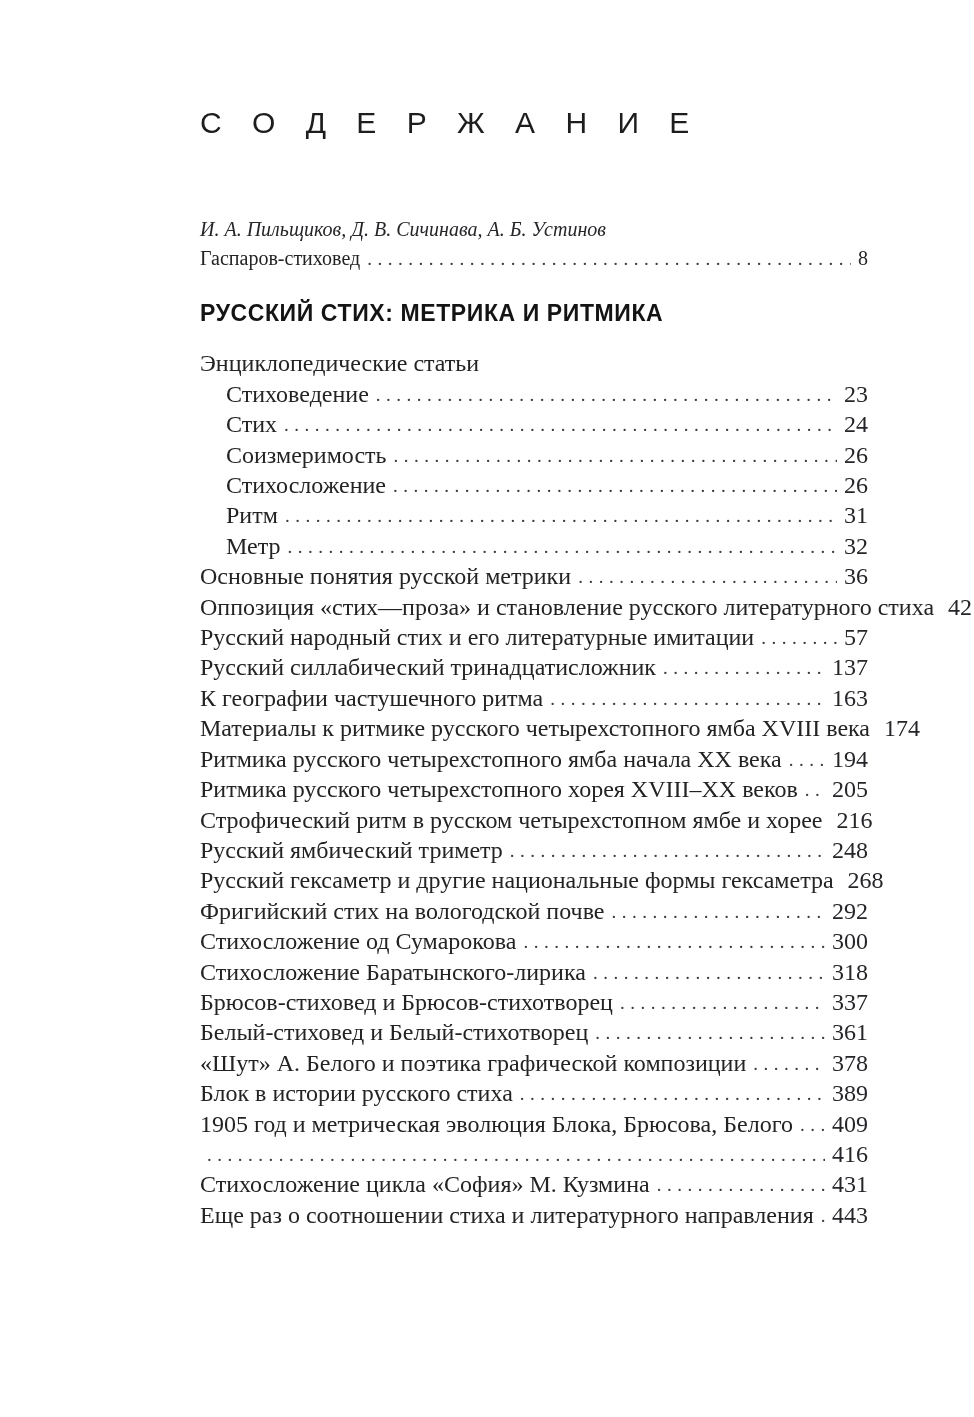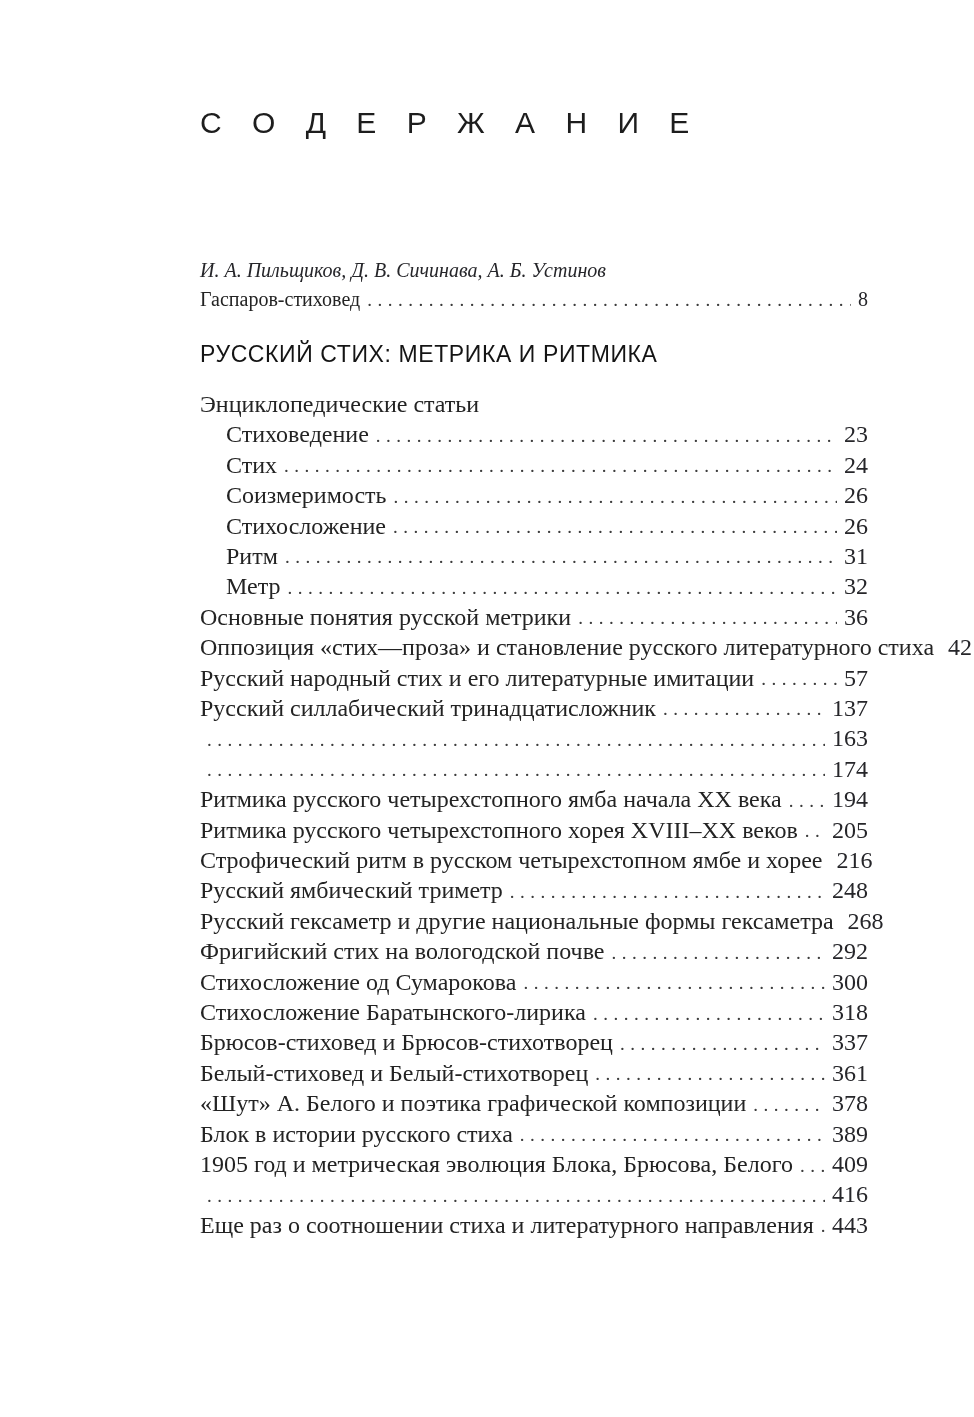--- a/index.html
+++ b/index.html
@@ -18,47 +18,47 @@
     margin: 0;
     font-family: "Liberation Sans", sans-serif;
     font-weight: 400;
     font-size: 30px;
     line-height: 33px;
     letter-spacing: 11px;
     color: #1d1d1d;
     white-space: nowrap;
   }
   .intro {
-    margin-top: 117px;
+    margin-top: 76px;
     font-size: 20px;
     line-height: 29px;
   }
   .authors {
     margin: 0;
     font-style: italic;
     color: #26262a;
     white-space: nowrap;
   }
   .section-heading {
     margin: 26px 0 0 0;
     font-family: "Liberation Sans", sans-serif;
-    font-weight: 400;
+    font-weight: 700;
     font-size: 23px;
     line-height: 28px;
     letter-spacing: 0.6px;
     color: #141414;
     white-space: nowrap;
   }
   .toc {
     margin-top: 22px;
     font-size: 24px;
   }
   .row {
     display: flex;
-    align-items: center;
+    align-items: flex-end;
     line-height: 29.4px;
   }
   .row .t {
     flex: 0 0 auto;
     white-space: nowrap;
   }
   .row.sub { padding-left: 26px; }
   .leader {
     flex: 1 1 auto;
     min-width: 0;
@@ -157,25 +157,27 @@
     <span class="pg">57</span>
   </div>
 
   <div class="row">
     <span class="t">Русский силлабический тринадцатисложник</span>
     <span class="leader"></span>
     <span class="pg">137</span>
   </div>
 
   <div class="row">
+    <span class="t">К географии частушечного ритма</span>
     <span class="leader"></span>
     <span class="pg">163</span>
   </div>
 
   <div class="row">
+    <span class="t">Материалы к ритмике русского четырехстопного ямба XVIII века</span>
     <span class="leader"></span>
     <span class="pg">174</span>
   </div>
 
   <div class="row">
     <span class="t">Ритмика русского четырехстопного ямба начала XX века</span>
     <span class="leader"></span>
     <span class="pg">194</span>
   </div>
 
@@ -250,20 +252,25 @@
     <span class="t">1905 год и метрическая эволюция Блока, Брюсова, Белого</span>
     <span class="leader"></span>
     <span class="pg">409</span>
   </div>
 
   <div class="row">
     <span class="leader"></span>
     <span class="pg">416</span>
   </div>
 
+  <div class="row">
+    <span class="t">Стихосложение цикла «София» М. Кузмина</span>
+    <span class="leader"></span>
+    <span class="pg">431</span>
+  </div>
 
   <div class="row">
     <span class="t">Еще раз о соотношении стиха и литературного направления</span>
     <span class="leader"></span>
     <span class="pg">443</span>
   </div>
 </div>
   </div>
 
 </div>

